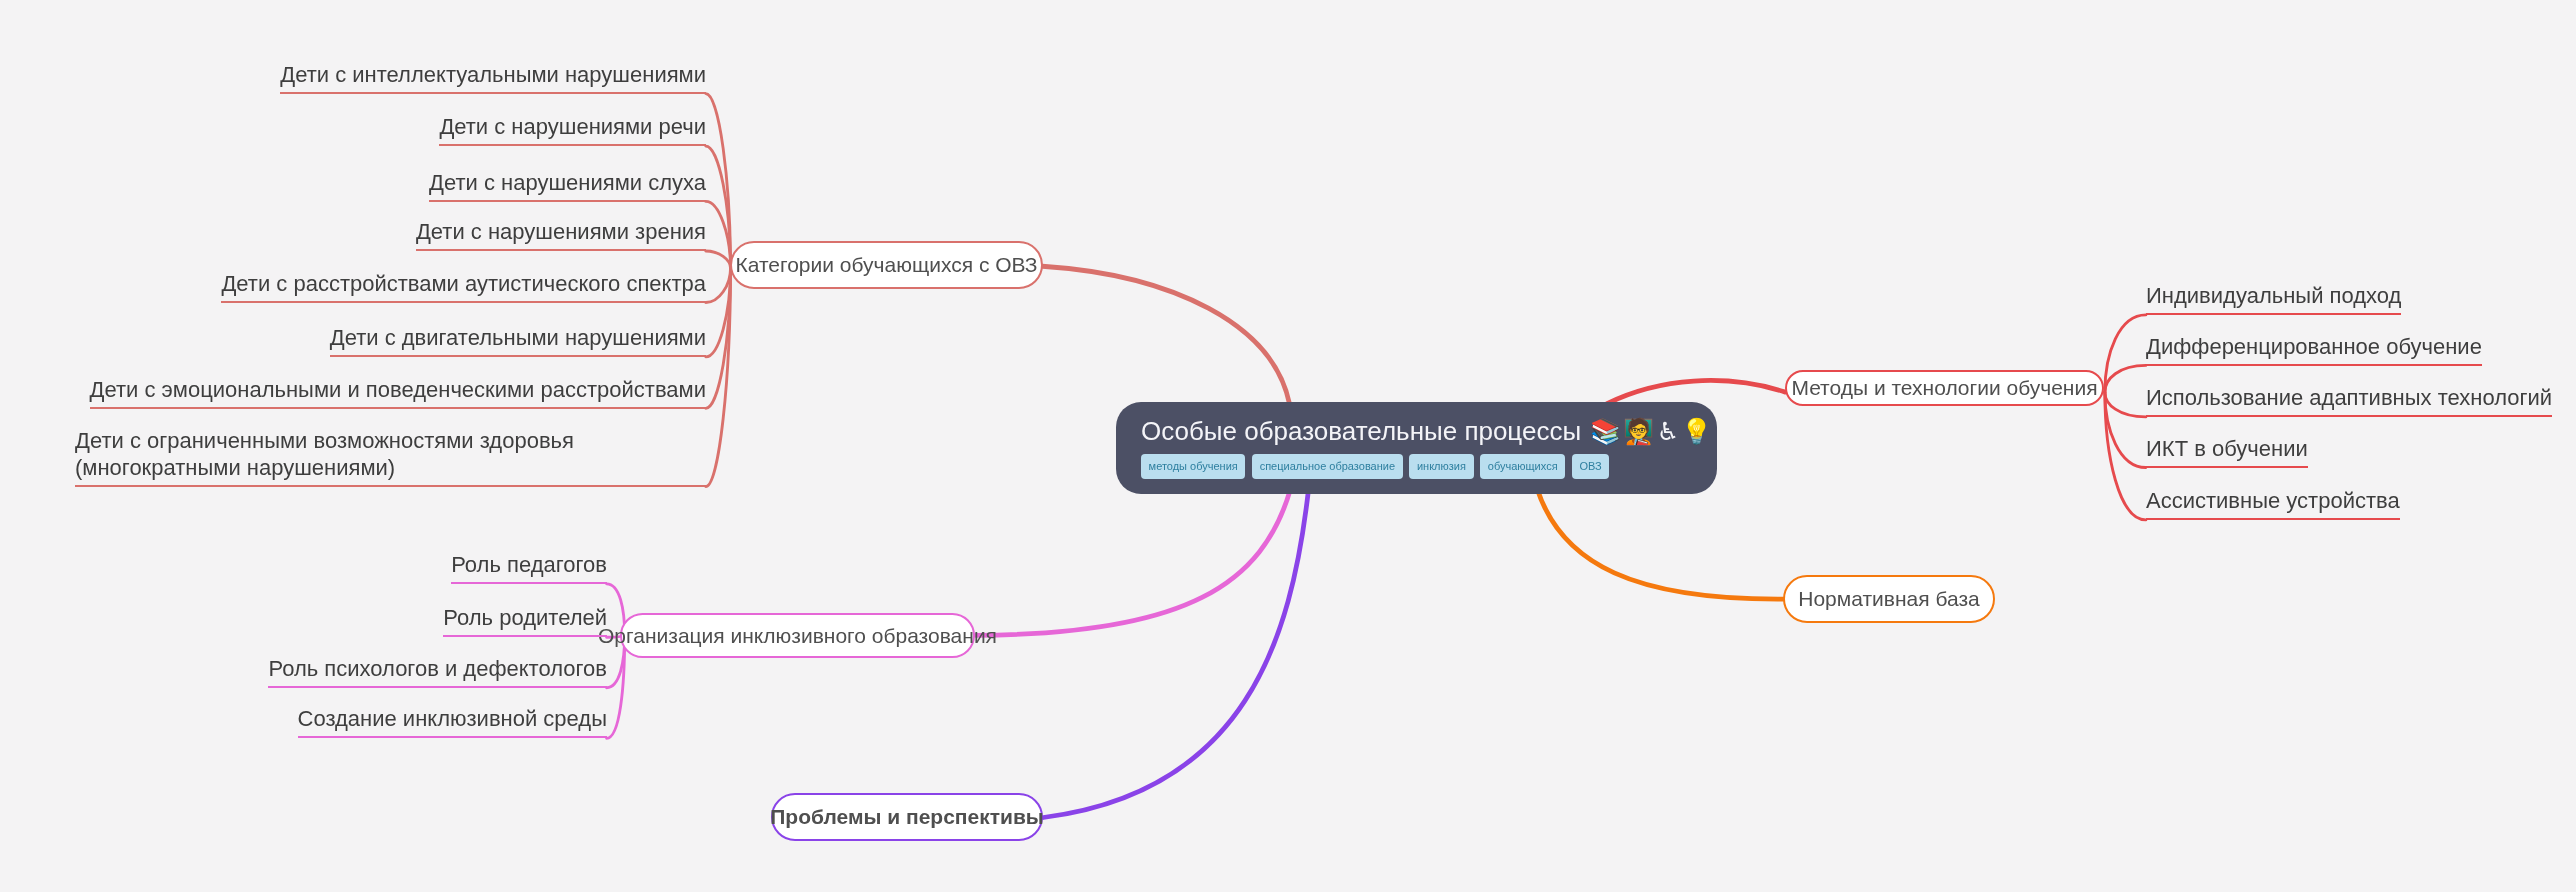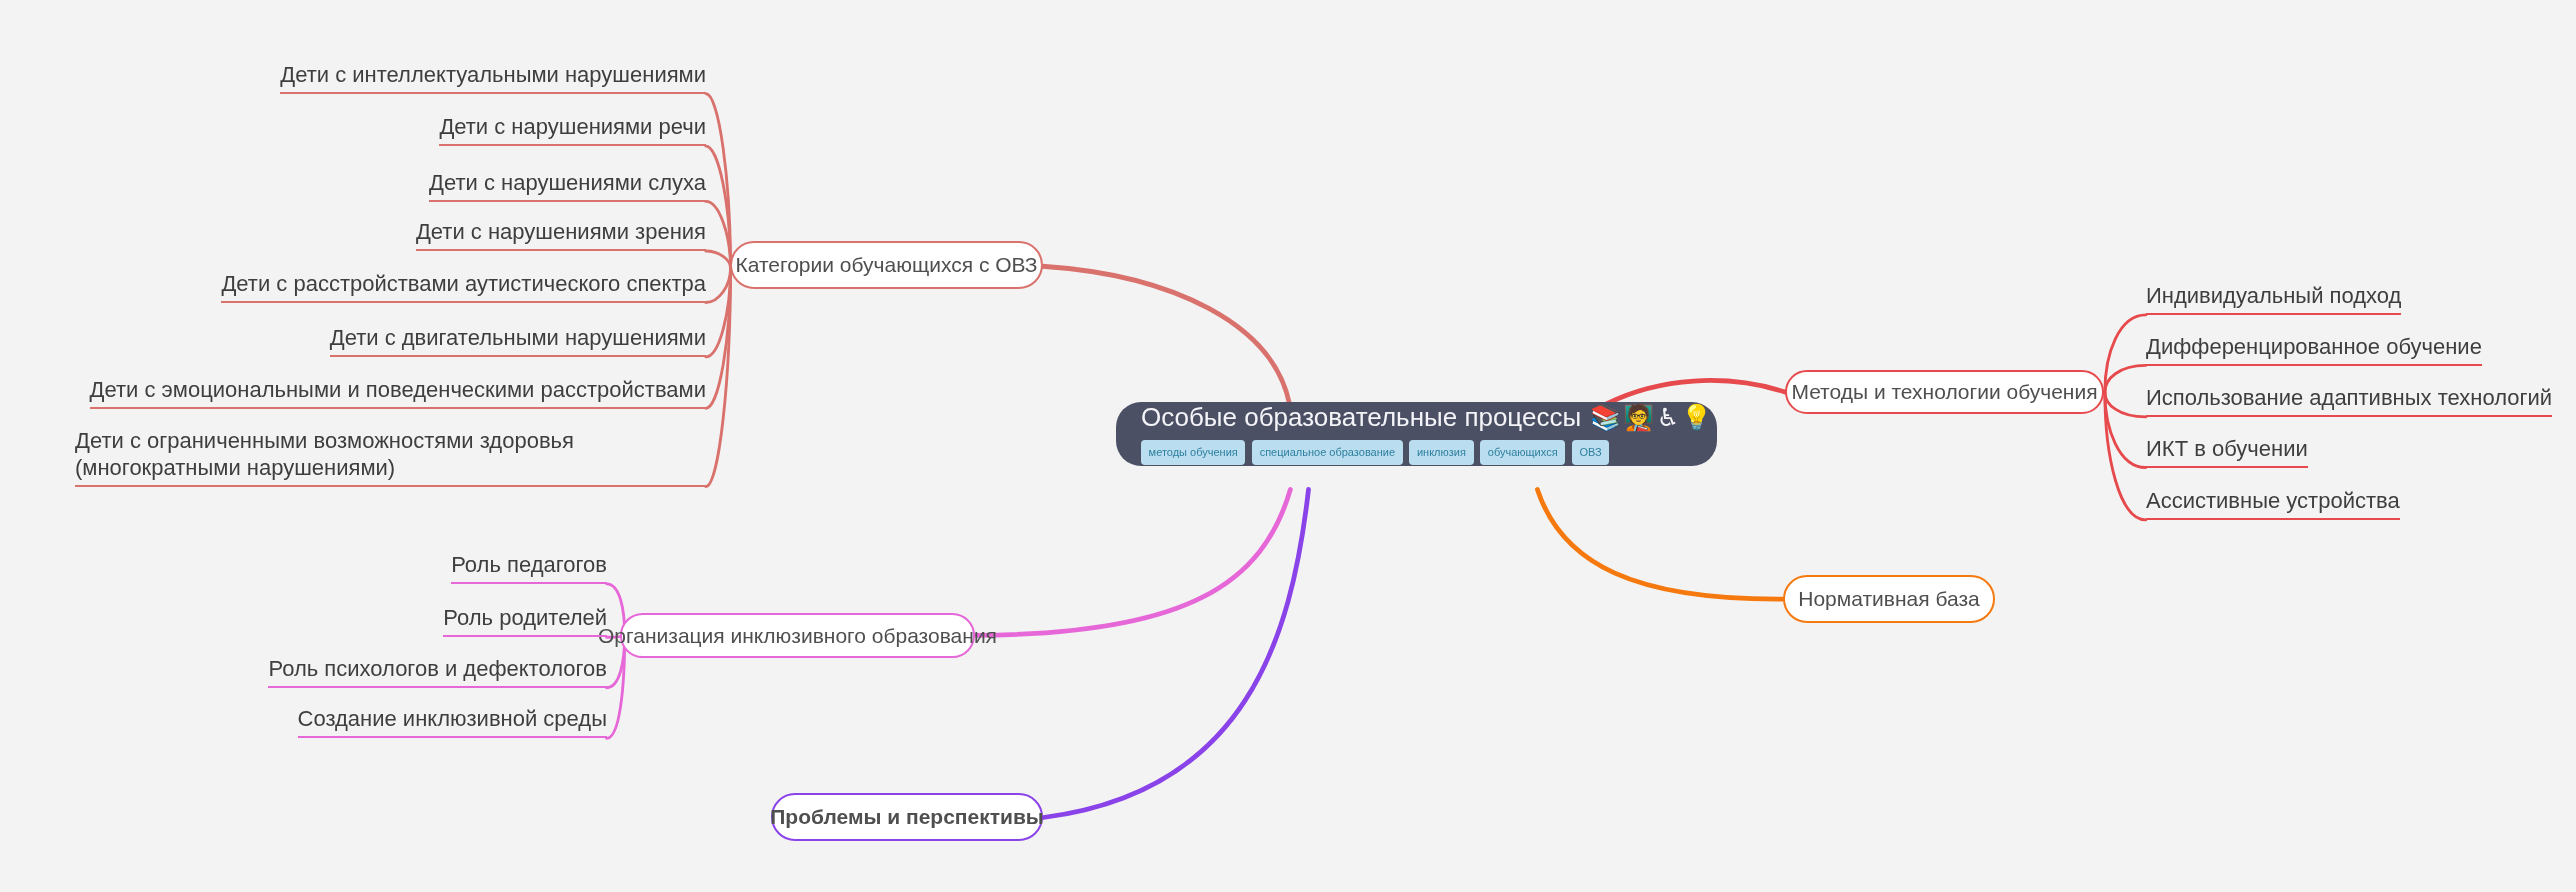--- a/index.html
+++ b/index.html
@@ -49,21 +49,21 @@
     border-bottom:2.9px solid #999;
     white-space:nowrap;
   }
   .child.u-salmon{border-bottom-color:var(--salmon);}
   .child.u-red{border-bottom-color:var(--red);}
   .child.u-pink{border-bottom-color:var(--pink);margin-top:12px;}
   .child.wrap2{white-space:normal;text-align:left;}
 
   .central{
     position:absolute;z-index:4;
-    left:1116px;top:402px;width:601px;height:64px;
+    left:1116px;top:402px;width:601px;height:92px;
     background:var(--central-bg);
     border-radius:25px;
     display:flex;flex-direction:column;align-items:flex-start;justify-content:center;
     padding:9.5px 25px 11.4px 25px;
   }
   .central-title{
     color:#f4f4f8;font-size:26px;line-height:32px;white-space:nowrap;
     display:flex;align-items:center;gap:9.5px;
   }
   .central-emojis{font-size:25px;letter-spacing:1.9px;}
@@ -125,21 +125,21 @@
       <span class="tag">методы обучения</span>
       <span class="tag">специальное образование</span>
       <span class="tag">инклюзия</span>
       <span class="tag">обучающихся</span>
       <span class="tag">ОВЗ</span>
     </div>
   </div>
 
   <div class="node b-salmon" style="left:730px;top:241px;width:313px;height:48px;text-align:right;">Категории обучающихся с ОВЗ</div>
 
-  <div class="node b-red" style="left:1785px;top:370px;width:319px;height:44px;">Методы и технологии обучения</div>
+  <div class="node b-red" style="left:1785px;top:370px;width:319px;height:36px;">Методы и технологии обучения</div>
 
   <div class="node b-orange" style="left:1783px;top:575px;width:212px;height:48px;">Нормативная база</div>
 
   <div class="node b-pink" style="left:620px;top:613px;width:355px;height:45px;">Организация инклюзивного образования</div>
 
   <div class="node b-purple" style="left:771px;top:793px;width:272px;height:48px;">Проблемы и перспективы</div>
 
   <div class="child u-salmon" style="right:1870px;bottom:799px;">Дети с интеллектуальными нарушениями</div>
   <div class="child u-salmon" style="right:1870px;bottom:747px;">Дети с нарушениями речи</div>
   <div class="child u-salmon" style="right:1870px;bottom:691px;">Дети с нарушениями слуха</div>

